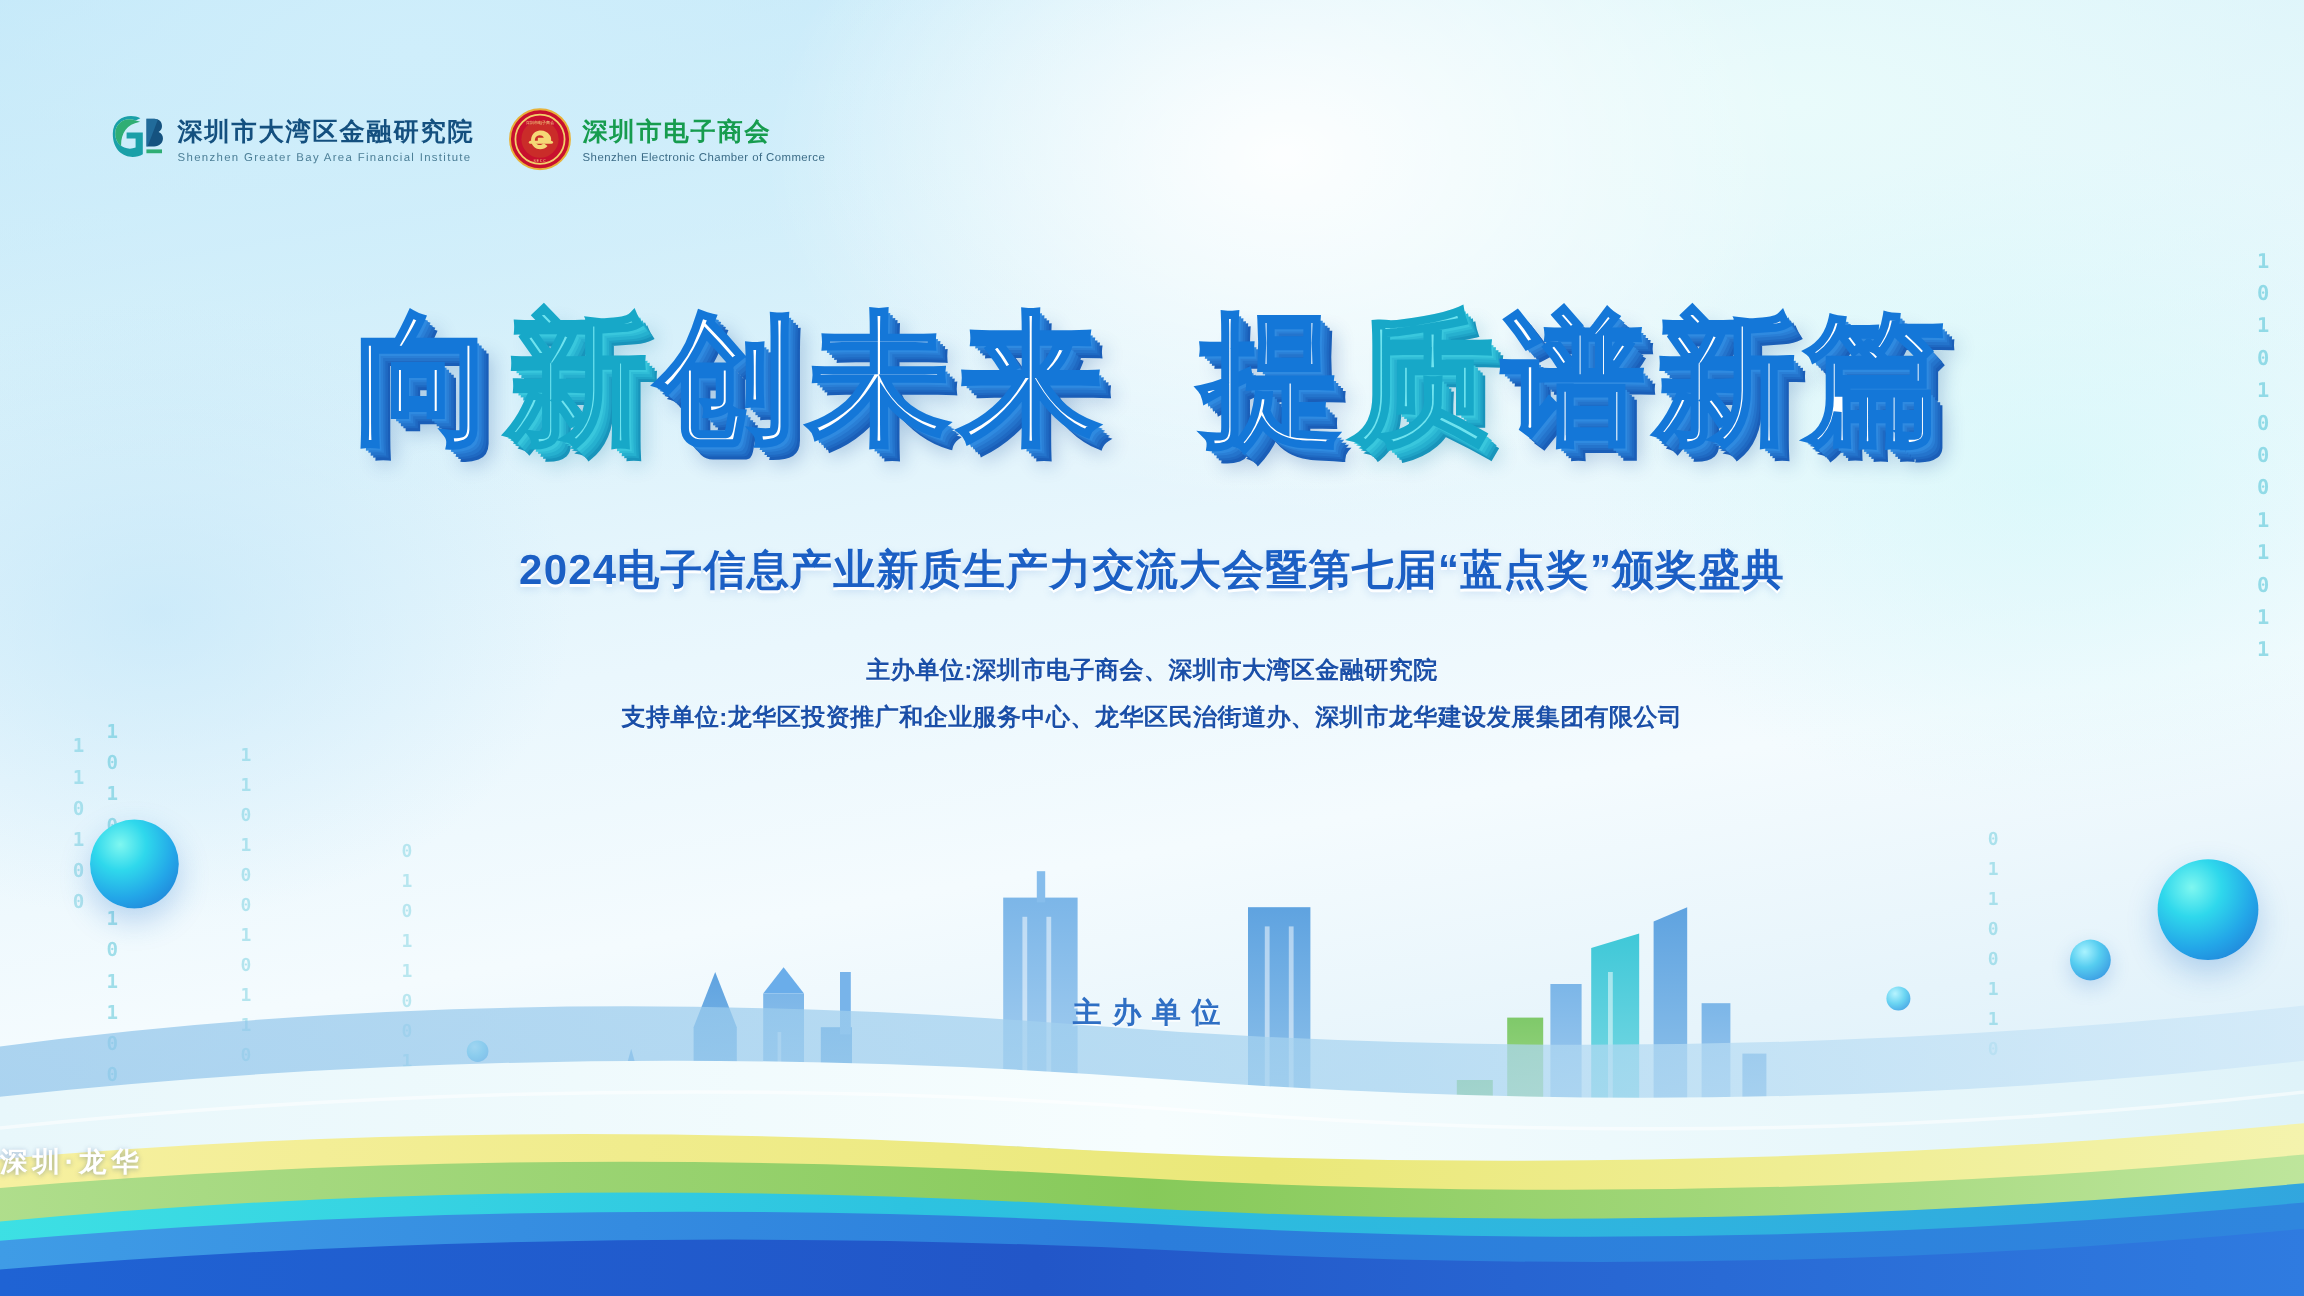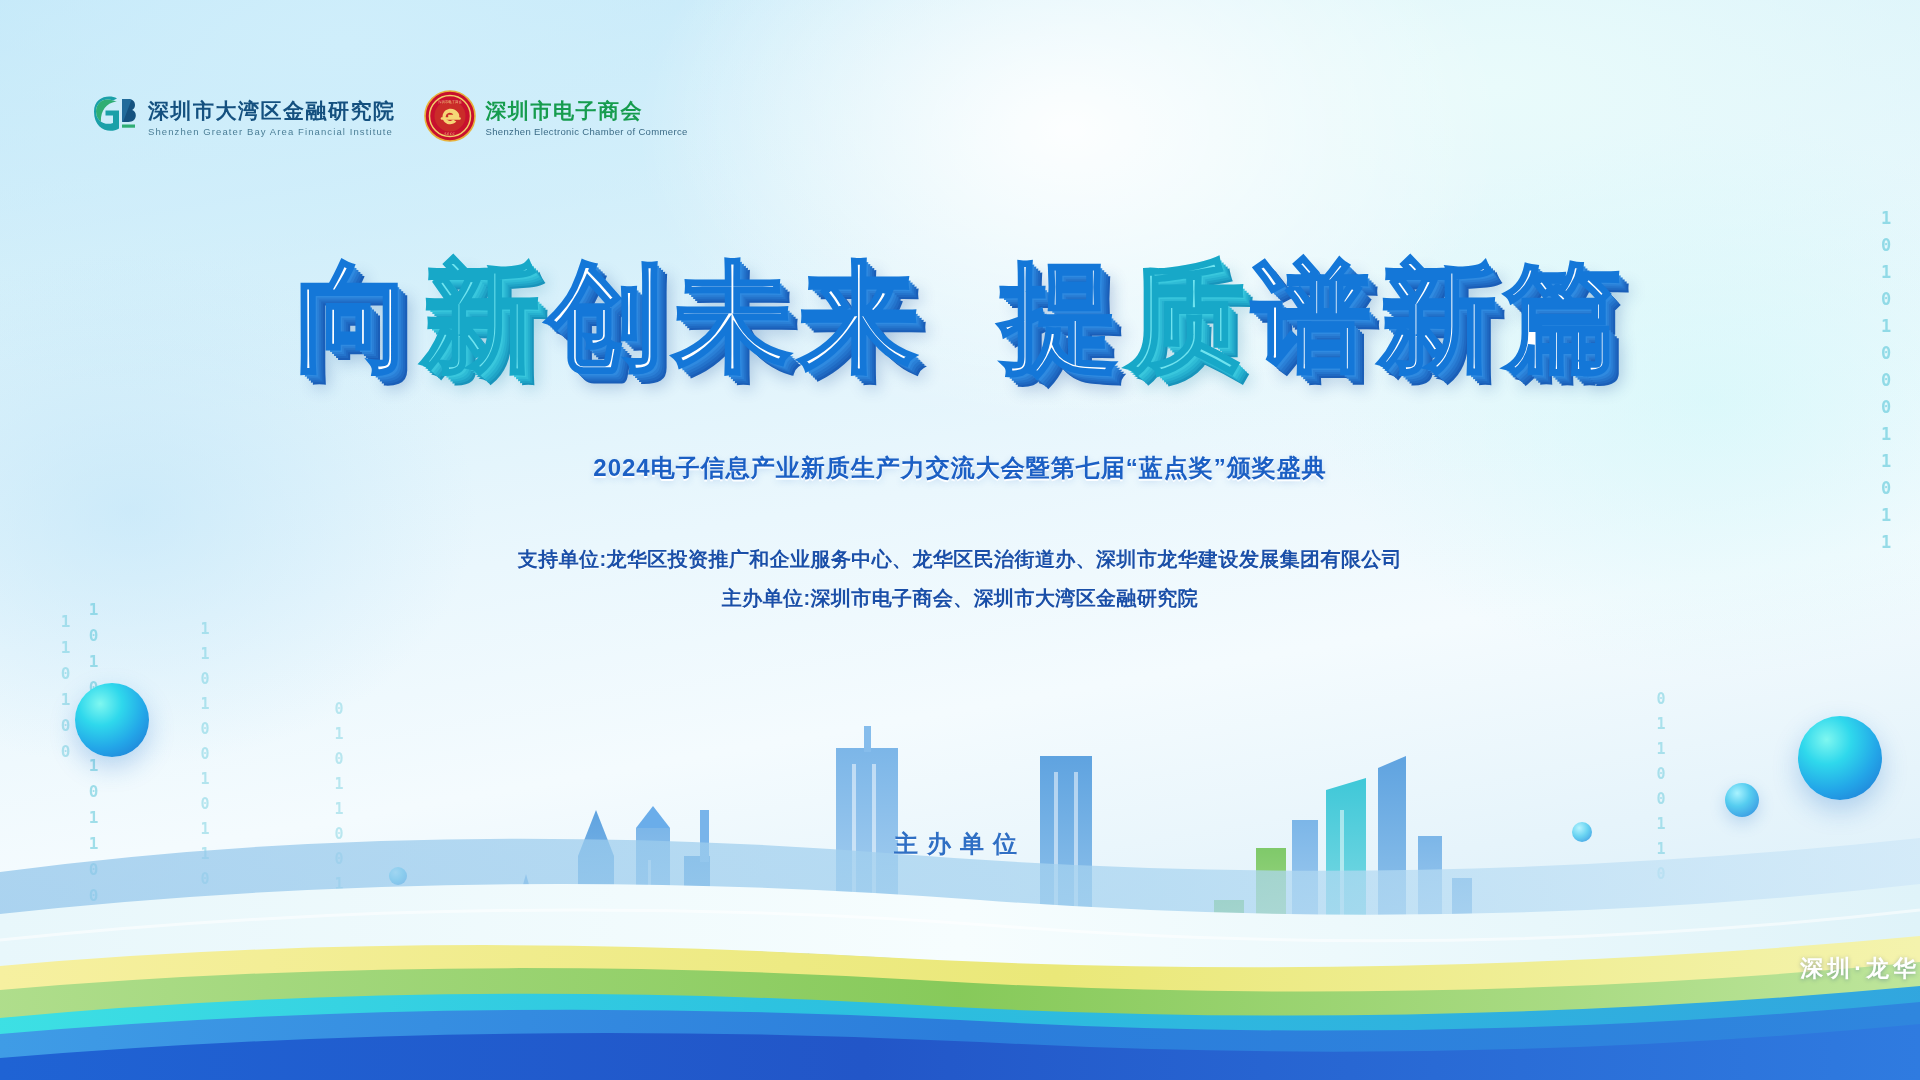--- a/index.html
+++ b/index.html
@@ -69,21 +69,21 @@
     text-shadow:
       3px 3px 0 #39c7dd, 5px 5px 0 #2fbcd6, 7px 7px 0 #26b0cf,
       9px 9px 0 #1fa3c6, 11px 11px 0 #1894bb,
       13px 14px 16px rgba(18,120,160,.30);
   }
   .gap{display:inline-block;width:66px;}
 
   
   #subtitle{
     position:absolute;left:0;right:0;top:452px;text-align:center;
-    font-size:24px;font-weight:800;letter-spacing:1px;
+    font-size:35px;font-weight:800;letter-spacing:1px;
     color:#1b5fc4;white-space:nowrap;
     text-shadow:0 2px 0 rgba(255,255,255,.95), 0 3px 7px rgba(40,110,200,.22);
   }
 
   
   #orgs{
     position:absolute;left:0;right:0;top:540px;text-align:center;
     color:#1a4fa8;
   }
   .org-line{
@@ -97,21 +97,21 @@
   #station-label{
     position:absolute;left:0;right:0;top:828px;text-align:center;
     font-size:24px;font-weight:700;letter-spacing:9px;color:#2f6fc4;
     text-shadow:0 1px 0 rgba(255,255,255,.8);
   }
 
   
   #waves{position:absolute;left:0;bottom:0;width:1920px;height:300px;}
 
   #footer-label{
-    position:absolute;left:0;right:0;bottom:96px;text-align:right;
+    position:absolute;left:0;right:0;bottom:96px;text-align:left;
     font-size:23px;font-weight:700;letter-spacing:4px;color:#ffffff;
     text-shadow:0 1px 4px rgba(10,50,120,.35);
   }
 
   
   #logobar{
     position:absolute;left:92px;top:90px;display:flex;align-items:center;gap:28px;
   }
   .logo-unit{display:flex;align-items:center;gap:10px;}
   .logo-text{display:flex;flex-direction:column;justify-content:center;}
@@ -189,22 +189,22 @@
 
   <div id="headline">
     <span class="ht" id="headline-g1"><span class="ch">向</span><span class="ch accent">新</span><span class="ch">创</span><span class="ch">未</span><span class="ch">来</span></span>
     <span class="gap"></span>
     <span class="ht" id="headline-g2"><span class="ch">提</span><span class="ch accent">质</span><span class="ch">谱</span><span class="ch">新</span><span class="ch">篇</span></span>
   </div>
 
   <div id="subtitle">2024电子信息产业新质生产力交流大会暨第七届“蓝点奖”颁奖盛典</div>
 
   <div id="orgs">
+    <div class="org-line">主办单位:深圳市电子商会、深圳市大湾区金融研究院</div>
     <div class="org-line">支持单位:龙华区投资推广和企业服务中心、龙华区民治街道办、深圳市龙华建设发展集团有限公司</div>
-    <div class="org-line">主办单位:深圳市电子商会、深圳市大湾区金融研究院</div>
   </div>
 
   <svg id="skyline" viewBox="0 0 1920 420" preserveAspectRatio="none">
     <defs>
       <linearGradient id="bldA" x1="0" y1="0" x2="0" y2="1">
         <stop offset="0%" stop-color="#7cb6e8"></stop>
           <stop offset="100%" stop-color="#bcdcf4"></stop>
       </linearGradient>
       <linearGradient id="bldB" x1="0" y1="0" x2="0" y2="1">
         <stop offset="0%" stop-color="#5fa3e0"></stop>

